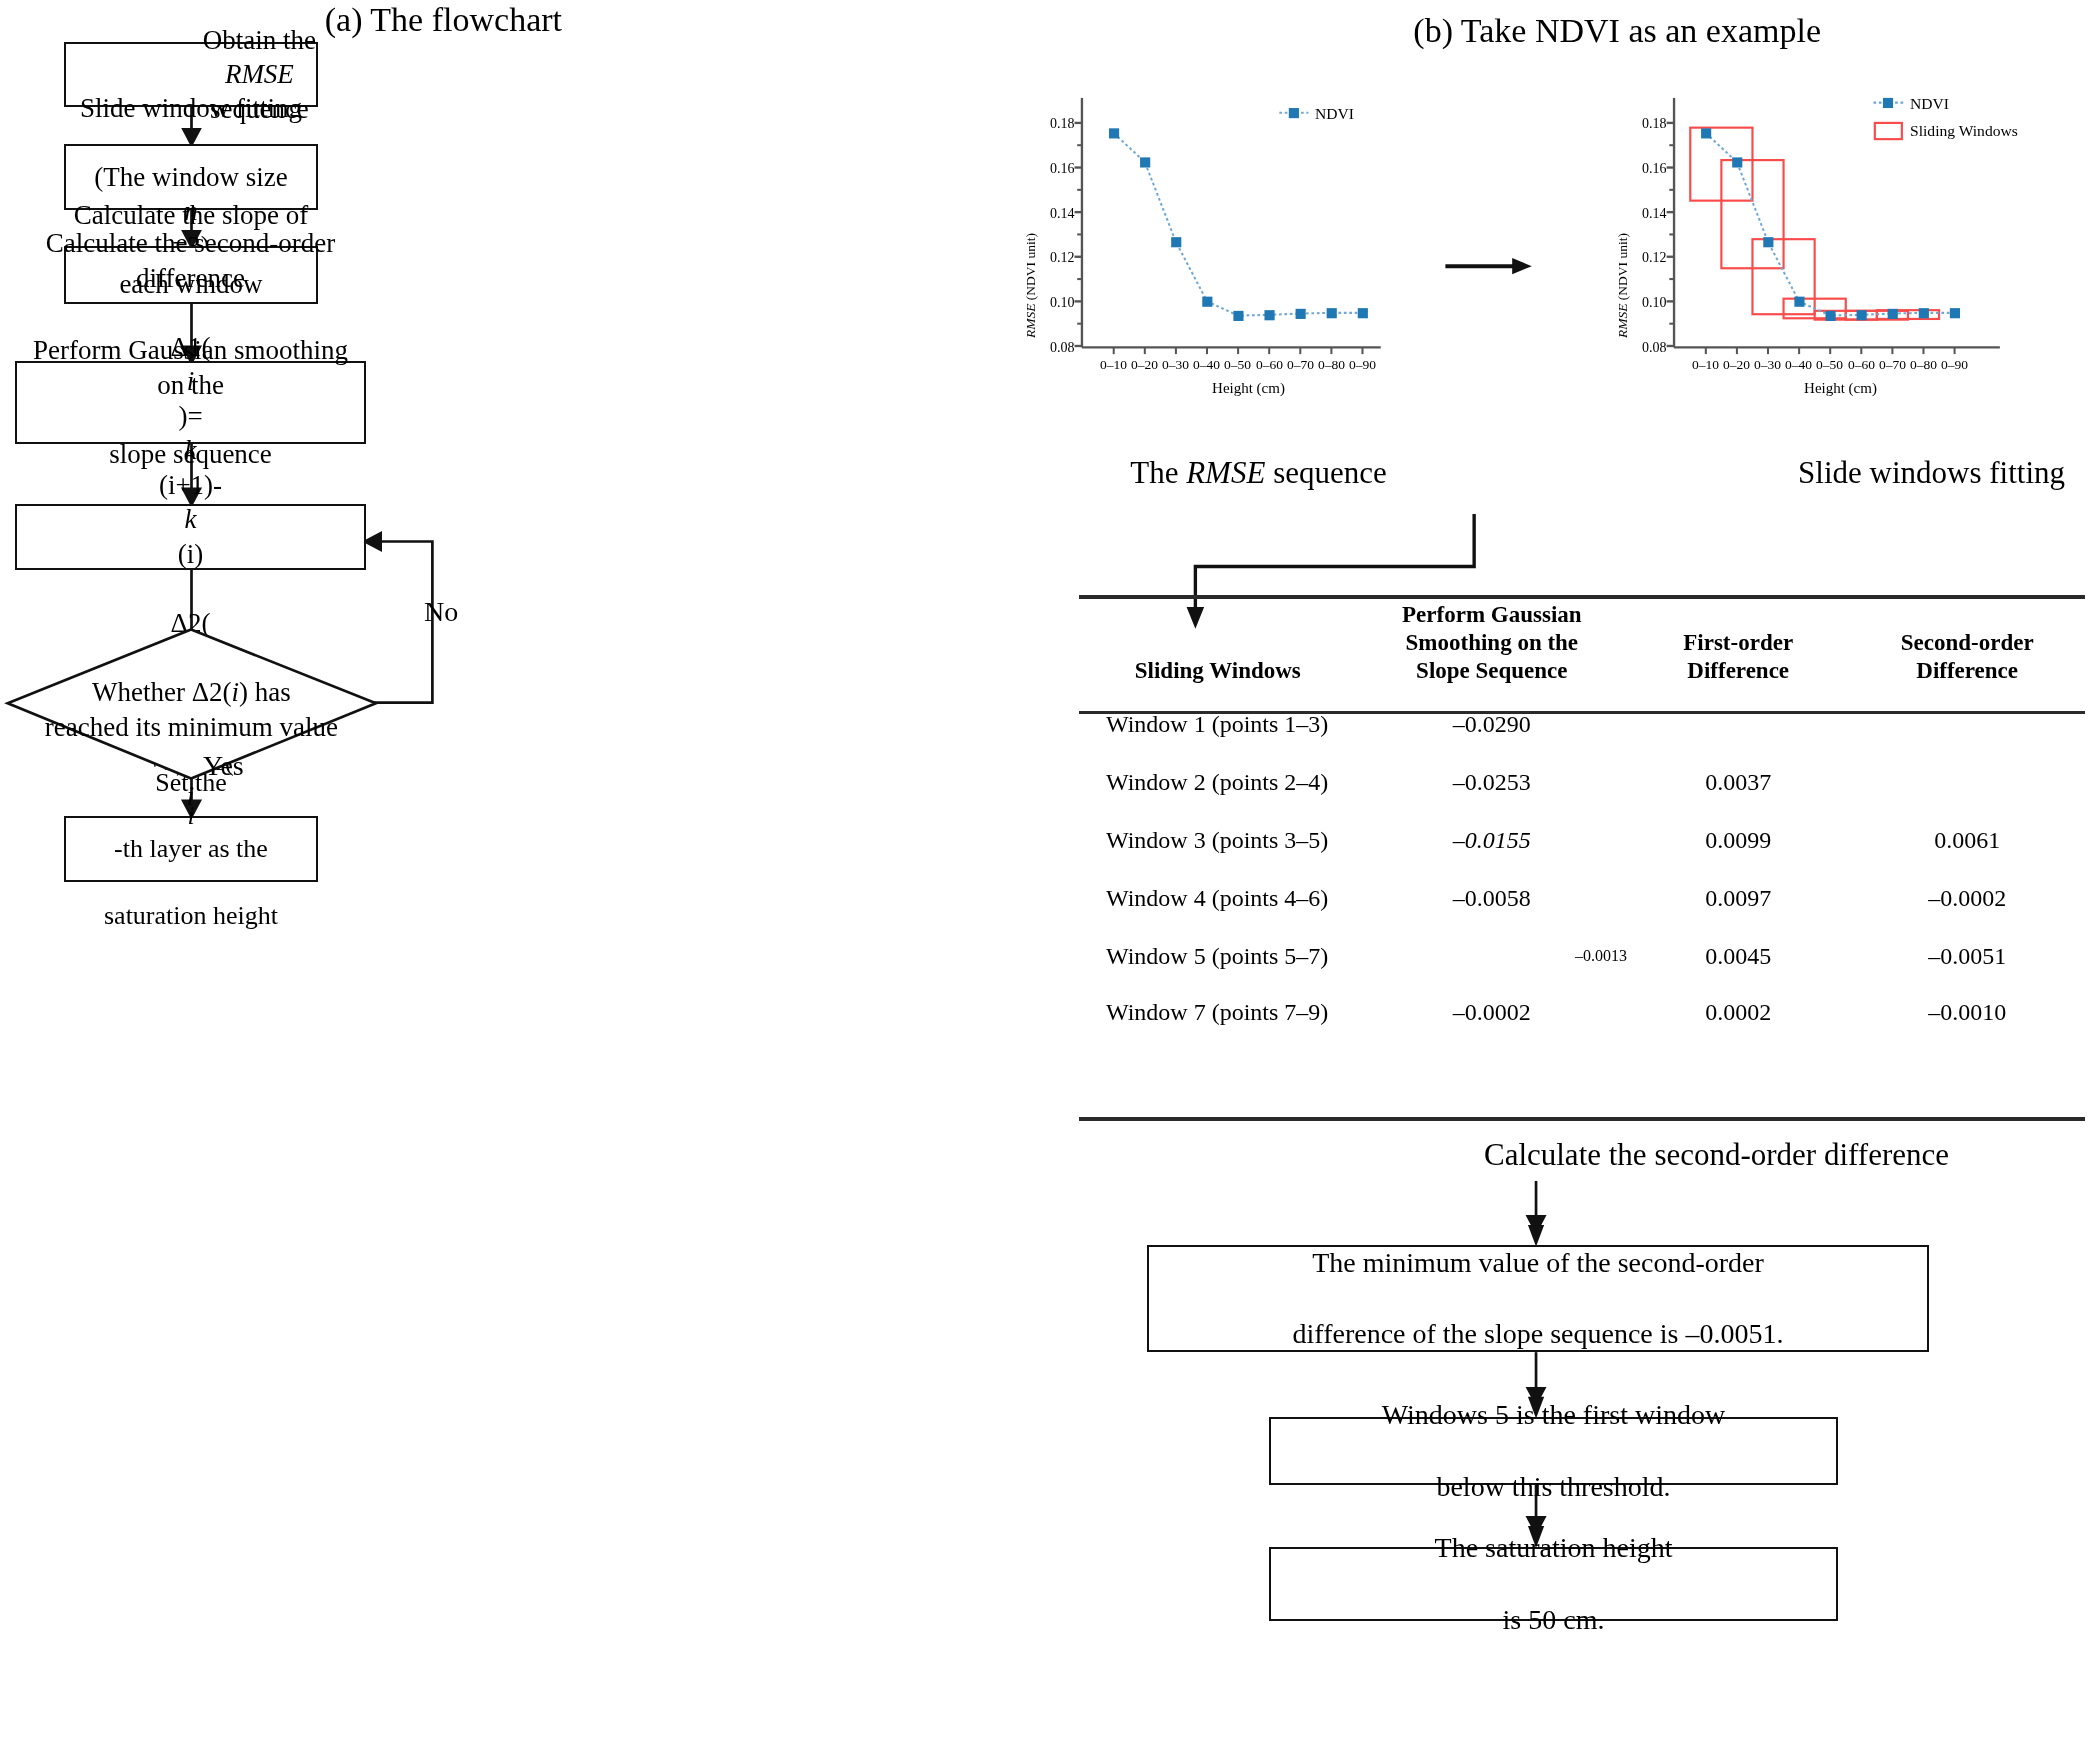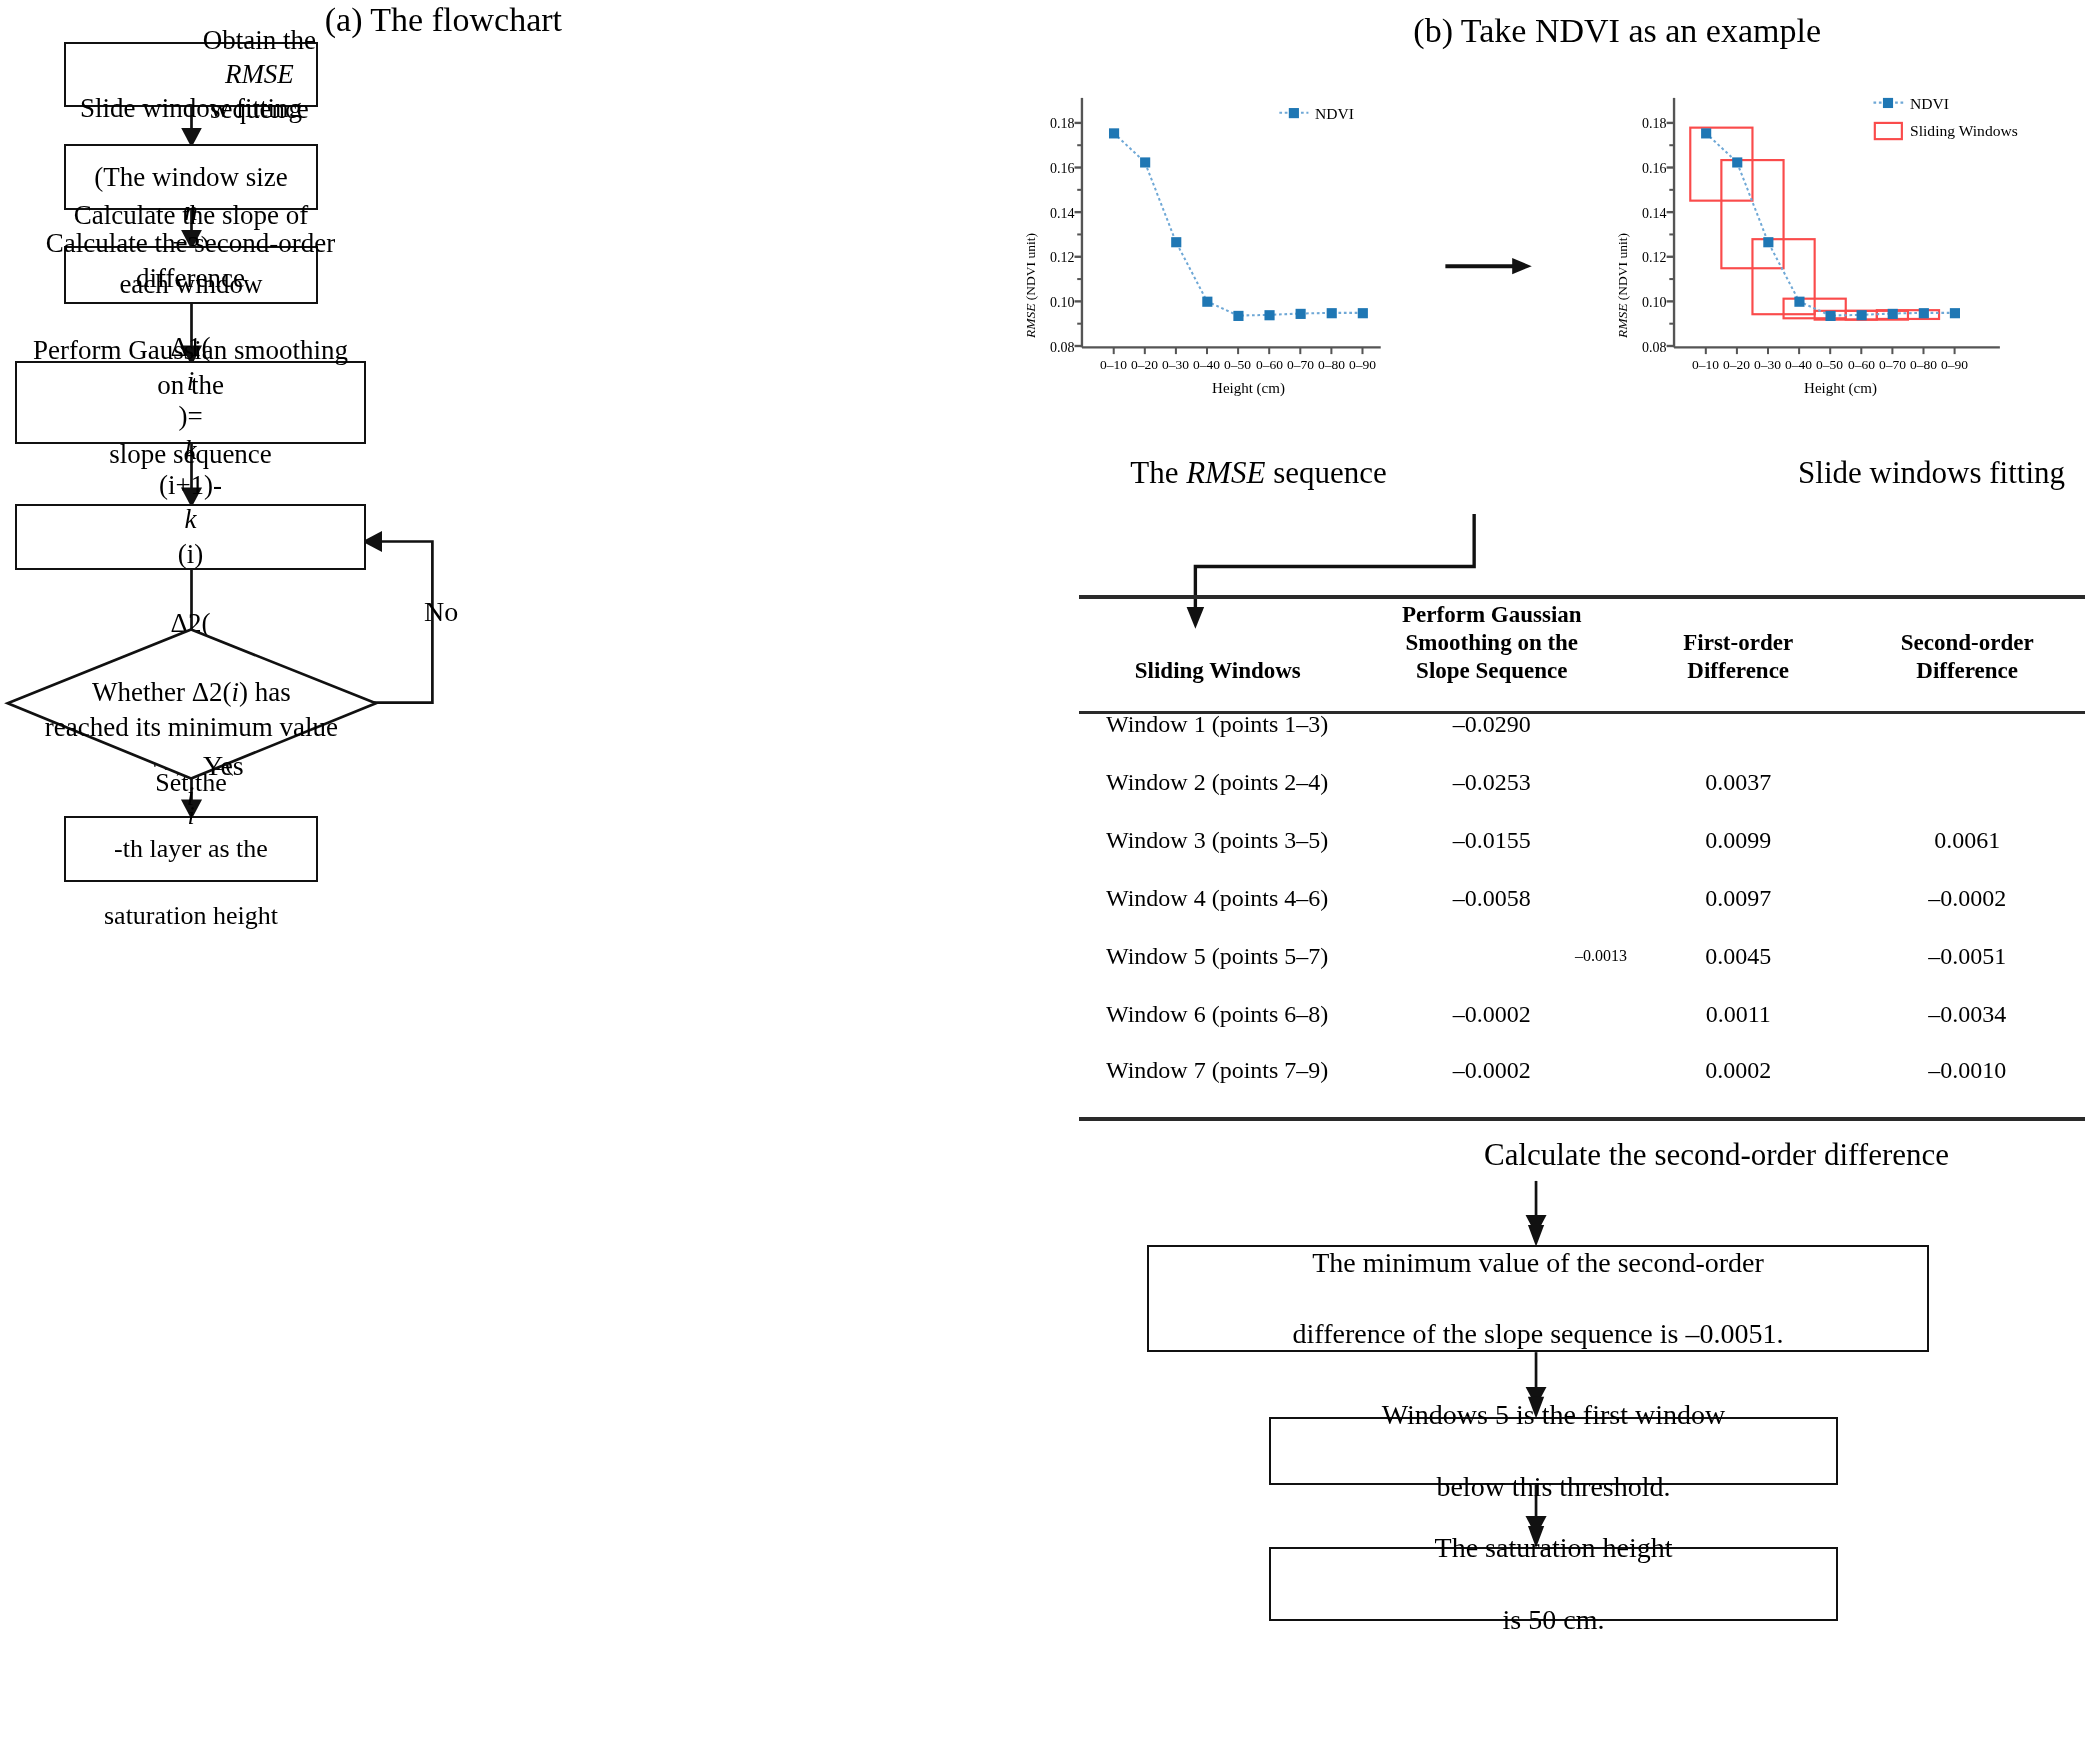--- a/index.html
+++ b/index.html
@@ -318,41 +318,35 @@
       <td style="font-size:24px;text-align:center;"></td>
     </tr>
     <tr style="height:58px;">
       <td style="font-size:24px;padding-left:27px;">Window 2 (points 2–4)</td>
       <td style="font-size:24px;text-align:center;">–0.0253</td>
       <td style="font-size:24px;text-align:center;">0.0037</td>
       <td style="font-size:24px;text-align:center;"></td>
     </tr>
     <tr style="height:58px;">
       <td style="font-size:24px;padding-left:27px;">Window 3 (points 3–5)</td>
-      <td style="font-size:24px;text-align:center;">–0.0155</td>
+      <td style="font-size:24px;text-align:center;font-style:italic;">–0.0155</td>
       <td style="font-size:24px;text-align:center;">0.0099</td>
       <td style="font-size:24px;text-align:center;">0.0061</td>
     </tr>
     <tr style="height:58px;">
       <td style="font-size:24px;padding-left:27px;">Window 4 (points 4–6)</td>
       <td style="font-size:24px;text-align:center;">–0.0058</td>
       <td style="font-size:24px;text-align:center;">0.0097</td>
       <td style="font-size:24px;text-align:center;">–0.0002</td>
     </tr>
     <tr style="height:58px;">
       <td style="font-size:24px;padding-left:27px;">Window 5 (points 5–7)</td>
       <td style="font-size:16px;text-align:right;">–0.0013</td>
       <td style="font-size:24px;text-align:center;">0.0045</td>
       <td style="font-size:24px;text-align:center;">–0.0051</td>
-    </tr>
-    <tr style="height:58px;">
-      <td style="font-size:24px;padding-left:27px;">Window 6 (points 6–8)</td>
-      <td style="font-size:24px;text-align:center;">–0.0002</td>
-      <td style="font-size:24px;text-align:center;">0.0011</td>
-      <td style="font-size:24px;text-align:center;">–0.0034</td>
     </tr>
     <tr style="height:54px;">
       <td style="font-size:24px;padding-left:27px;">Window 7 (points 7–9)</td>
       <td style="font-size:24px;text-align:center;">–0.0002</td>
       <td style="font-size:24px;text-align:center;">0.0002</td>
       <td style="font-size:24px;text-align:center;">–0.0010</td>
     </tr>
   </tbody>
 </table>
 

